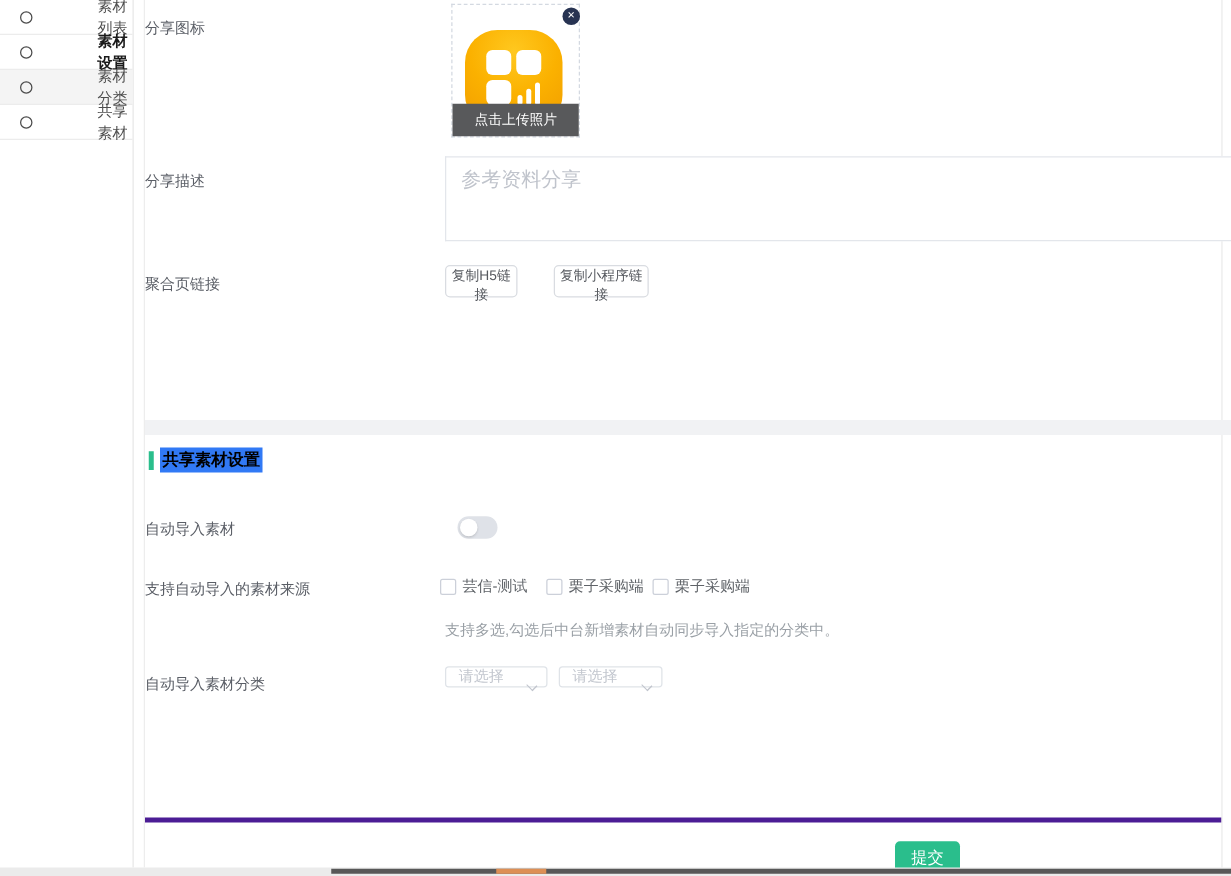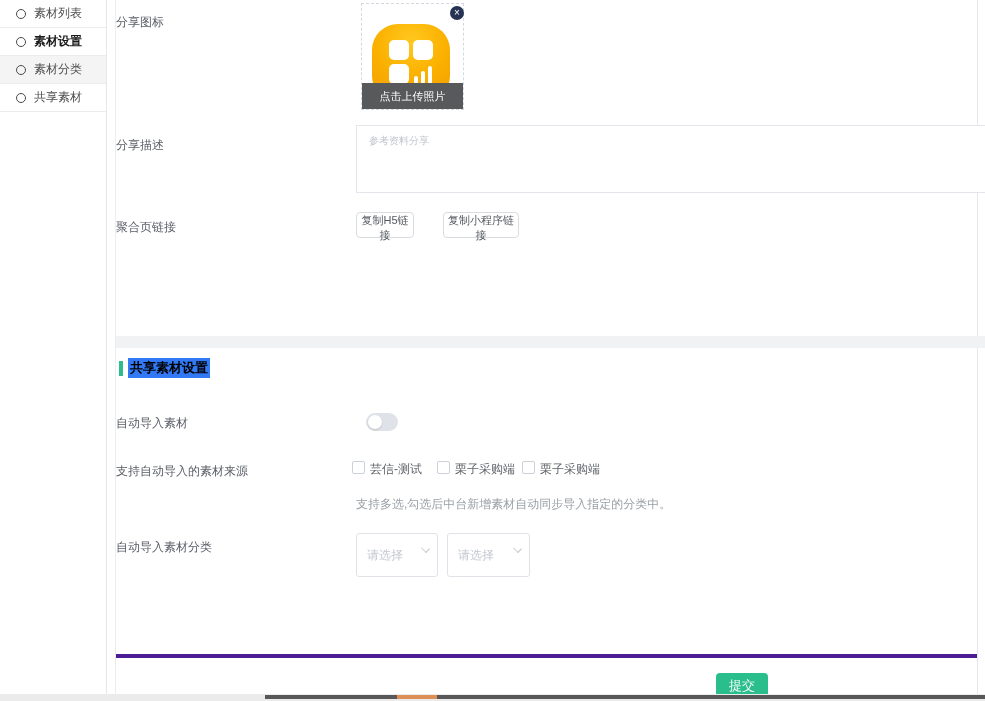--- a/index.html
+++ b/index.html
@@ -4,21 +4,21 @@
 <style>
   * { margin:0; padding:0; box-sizing:border-box; }
   html,body { width:985px; height:701px; overflow:hidden; background:#fff;
     font-family:"Liberation Sans","DejaVu Sans",sans-serif; font-size:12px; color:#5a5e66; }
   body { position:relative; }
 
   
   .sidebar { position:absolute; left:0; top:0; width:107px; height:694px;
     background:#fff; border-right:1px solid #e7e7e7; }
   .side-item { height:28px; display:flex; align-items:center; padding-left:16px;
-    border-bottom:1px solid #ececec; color:#4e4e4e; cursor:pointer; }
+    border-bottom:1px solid #ececec; color:#4e4e4e; cursor:pointer;gap:44px; }
   .side-item .radio-icon { width:10px; height:10px; border:1.5px solid #4b4b4b;
     border-radius:50%; margin-right:8px; flex:0 0 auto; }
   .side-item.active { font-weight:bold; color:#1a1a1a; }
   .side-item.hovered { background:#f4f4f4; }
 
   
   .vline { position:absolute; top:0; width:1px; height:694px; background:#ededed; }
   #main-left-line { left:115px; }
   #main-right-line { left:977px; background:#e7e7e7; }
   .gap-band { position:absolute; left:116px; top:336px; width:869px; height:12px; background:#f1f2f4; }
@@ -41,47 +41,47 @@
   .bar1 { left:42px; top:52px; height:8px; } .bar2 { left:49px; top:47px; height:13px; }
   .bar3 { left:56px; top:42px; height:18px; }
   .upload-overlay { position:absolute; left:0; right:0; bottom:0; height:26px; background:#58595b;
     color:#fff; font-size:11px; text-align:center; line-height:26px; z-index:2; }
   .close-badge { position:absolute; right:-1px; top:2px; width:14px; height:14px; border-radius:50%;
     background:#273352; color:#fff; font-size:10px; line-height:13px; text-align:center; z-index:3; cursor:pointer; }
 
   
   .desc-area { position:absolute; left:240px; top:125px; width:629px; height:68px;
     border:1px solid #e3e6eb; border-right:none; resize:none; padding:8px 12px;
-    font-family:inherit; font-size:10px; color:#5a5e66; outline:none; }
+    font-family:inherit; font-size:16px; color:#5a5e66; outline:none; }
   .desc-area::placeholder { color:#c0c4cc; opacity:1; }
 
   
   .copy-btn { position:absolute; top:212px; height:26px; background:#fff; border:1px solid #d9dce1;
     border-radius:4px; font-size:11px; color:#55585e; font-family:inherit; cursor:pointer; }
   #copy-h5 { left:240px; width:58px; }
   #copy-mini { left:327px; width:76px; }
 
   
   .section-title { position:absolute; left:3px; top:10px; display:flex; align-items:center; }
   .title-bar { width:4px; height:15px; background:#2abe8c; margin-right:5px; }
   .title-text { font-weight:bold; font-size:13px; color:#000000; background:#3179f5; padding:1px 2px; }
 
   
   .switch { position:absolute; left:250px; top:65px; width:32px; height:18px; border-radius:9px;
     background:#dfe2e8; cursor:pointer; }
   .switch .knob { position:absolute; left:2px; top:2px; width:14px; height:14px; border-radius:50%;
     background:#fff; box-shadow:0 1px 2px rgba(0,0,0,.15); }
-  .cb-item { display:flex; align-items:flex-start; cursor:pointer; color:#5f6368; }
+  .cb-item { display:flex; align-items:center; cursor:pointer; color:#5f6368; }
   #cb-0 { position:absolute; left:236px; } #cb-1 { position:absolute; left:321px; } #cb-2 { position:absolute; left:406px; }
   .cbox { width:13px; height:13px; border:1px solid #ccd0d9; border-radius:2px; background:#fff; margin-right:5px; flex:0 0 auto; }
 
   .hint { position:absolute; left:240px; top:148px; color:#9aa0a6; }
 
   
-  .select { position:absolute; top:185px; height:44px; border:1px solid #dfe3e8; border-radius:3px;
+  .select { position:absolute; top:185px; height:17px; border:1px solid #dfe3e8; border-radius:3px;
     background:#fff; display:flex; align-items:center; padding:0 22px 0 10px; color:#c3c7cf; cursor:pointer; }
   #select-1 { left:240px; width:82px; } #select-2 { left:331px; width:83px; }
   .chevron { position:absolute; right:8px; top:11px; width:7px; height:7px;
     border-right:1.5px solid #c0c4cc; border-bottom:1.5px solid #c0c4cc; transform:rotate(45deg) scale(1,0.8); }
 
   
   #footer { left:116px; top:654px; width:861px; height:40px; border-top:4px solid #4c1d95; }
   .submit-btn { position:absolute; left:600px; top:15px; width:52px; height:25px; background:#2abe8c;
     color:#fff; border:none; border-radius:4px; font-size:13px; font-family:inherit; cursor:pointer; }
 

